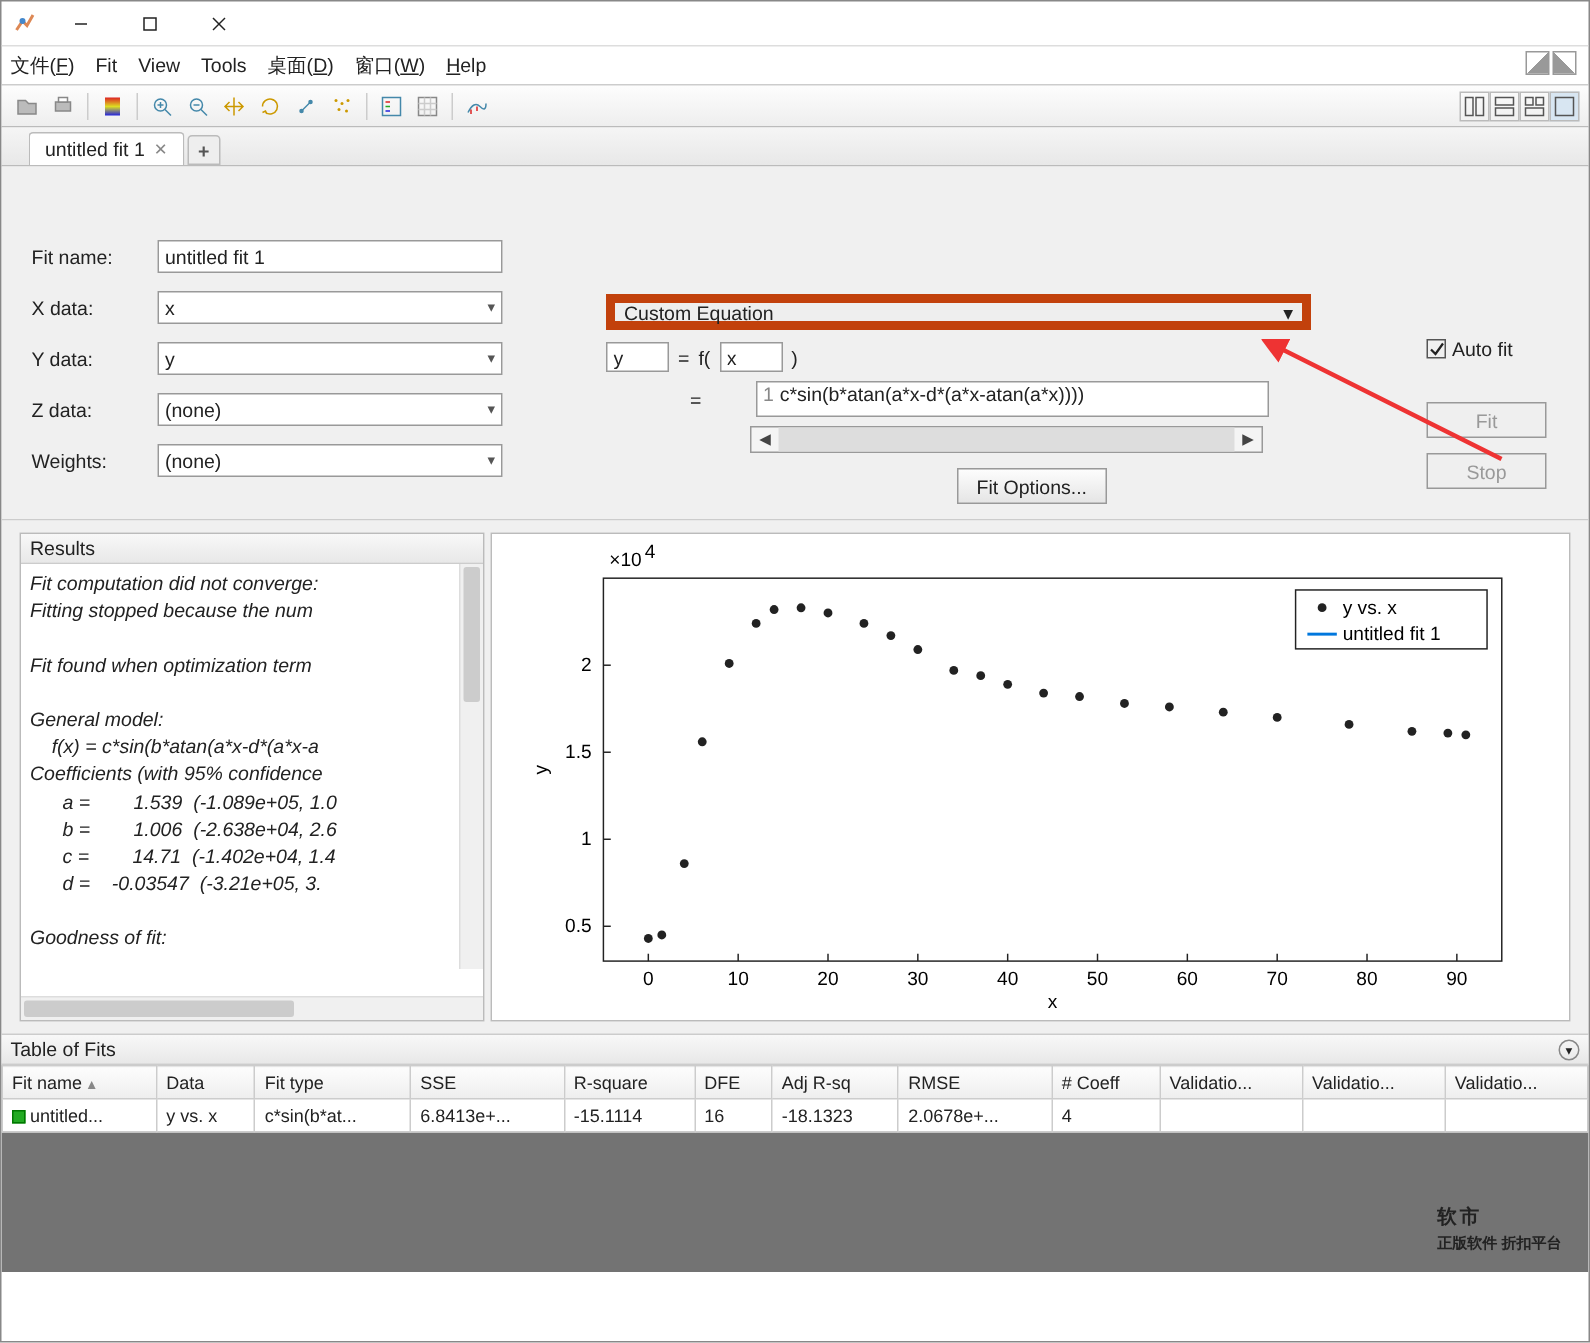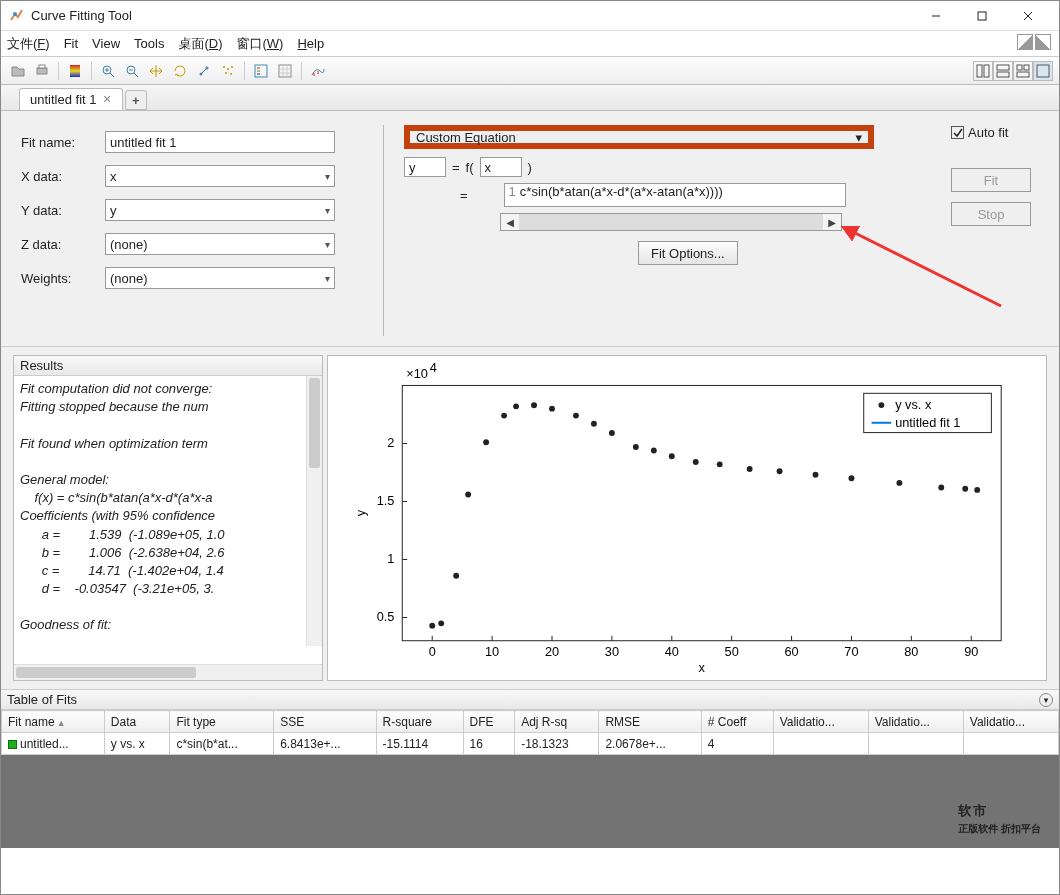--- a/index.html
+++ b/index.html
@@ -18,21 +18,21 @@
 .tbtn{width:22px;height:22px;display:flex;align-items:center;justify-content:center;border:1px solid transparent;}
 .tbtn svg{width:16px;height:16px;}
 .sep{width:1px;height:18px;background:#ccc;margin:0 3px;}
 .toolbar .right{margin-left:auto;display:flex;gap:0;}
 .toolbar .right .tbtn{border:1px solid #bbb;width:20px;height:20px;}
 .toolbar .right .tbtn.active{background:#d8e6f2;}
 .tabbar{height:26px;background:linear-gradient(#f5f5f5,#e8e8e8);border-bottom:1px solid #bbb;display:flex;align-items:flex-end;padding-left:18px;}
 .tab{height:22px;background:#fff;border:1px solid #bbb;border-bottom:none;border-radius:3px 3px 0 0;padding:0 10px;display:flex;align-items:center;gap:6px;margin-right:2px;}
 .tab .closex{color:#888;font-size:11px;}
 .addtab{width:22px;height:20px;border:1px solid #bbb;background:#eee;border-radius:3px 3px 0 0;display:flex;align-items:center;justify-content:center;font-weight:bold;color:#555;}
-.mainpanel{display:flex;padding:14px 12px 10px 12px;gap:0;border-bottom:1px solid #ccc;background:#f0f0f0;height:236px;}
+.mainpanel{display:flex;padding:14px 12px 10px 12px;gap:0;border-bottom:1px solid #ccc;background:#f0f0f0;height:236px;align-items:flex-end;}
 .leftform{width:330px;padding:6px 8px;}
 .frow{display:flex;align-items:center;margin-bottom:12px;gap:6px;}
 .frow label{width:78px;}
 .txtinput{flex:1;height:22px;border:1px solid #999;background:#fff;padding:0 4px;}
 .combo{flex:1;height:22px;border:1px solid #999;background:#fff;padding:0 4px;display:flex;align-items:center;justify-content:space-between;}
 .combo .arr{font-size:10px;color:#555;}
 .vsep{width:1px;background:#bbb;margin:0 20px 0 40px;}
 .eqpanel{flex:1;}
 .eqcombo{width:470px;height:24px;border:6px solid #c2410c;background:#eee;padding:0 6px;display:flex;align-items:center;justify-content:space-between;margin-bottom:8px;}
 .eqrow{display:flex;align-items:center;gap:6px;margin-bottom:6px;}
@@ -73,21 +73,20 @@
 .sortarr{font-size:9px;color:#888;margin-left:2px;}
 </style>
 </head>
 <body>
 
 <div class="titlebar">
   <svg class="logo" viewBox="0 0 16 16">
       <path d="M2 12 L6 6 L9 9 L13 2" stroke="#d85" stroke-width="2" fill="none"></path>
       <circle cx="6" cy="6" r="2" fill="#48c"></circle>
     </svg>
-  <span class="title">Curve Fitting Tool</span>
   <div class="winbtns">
     <div class="winbtn">
         <svg viewBox="0 0 10 10">
           <line x1="1" y1="5" x2="9" y2="5" stroke="#222"></line>
         </svg>
       </div>
     <div class="winbtn">
         <svg viewBox="0 0 10 10">
           <rect x="1" y="1" width="8" height="8" stroke="#222" fill="none"></rect>
         </svg>

